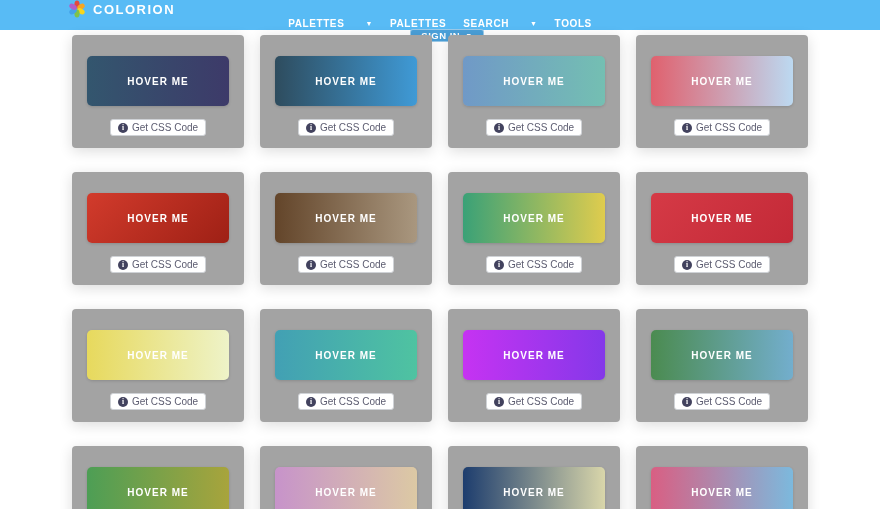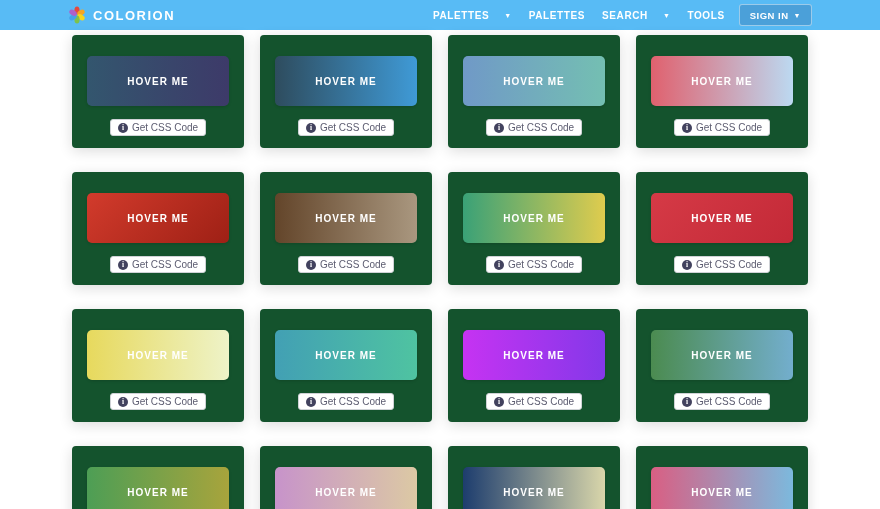--- a/index.html
+++ b/index.html
@@ -6,30 +6,30 @@
   html,body { margin:0; padding:0; }
   body {
     width:880px; height:509px; overflow:hidden;
     background:#ffffff;
     font-family:"Liberation Sans", sans-serif;
   }
 
   
   .topbar { height:30px; width:100%; }
   .topbar-inner {
-    height:100%; display:flex; align-items:center; padding:0 68px;
+    height:100%; display:flex; align-items:center; padding:0 68px;flex-direction:column;
   }
   .brand { display:flex; align-items:center; gap:7px; margin-right:auto; cursor:pointer; }
   .brand-name {
     color:#fff; font-weight:bold; font-size:13px; letter-spacing:1.5px;
   }
   .nav { display:flex; align-items:center; gap:17px; }
   .nav-item {
     color:#fff; font-weight:bold; font-size:10px; letter-spacing:.6px;
-    cursor:pointer; display:flex; align-items:center; gap:15px; white-space:nowrap;
+    cursor:pointer; display:flex; align-items:center; gap:21px; white-space:nowrap;
   }
   .caret { font-size:7px; line-height:1; }
 
   .fb-widget { display:flex; align-items:center; gap:4px; margin-left:18px; }
   .fb-pill {
     display:flex; align-items:center; gap:4px;
     border-radius:3px; padding:0 6px; height:17px;
     color:#fff; font-size:9px; font-weight:bold; cursor:pointer; white-space:nowrap;
   }
   .fb-count { padding-left:5px; margin-left:1px; border-left:1px solid rgba(255,255,255,.35); font-weight:normal; }
@@ -40,21 +40,21 @@
     color:#fff; font-size:9.5px; font-weight:bold; letter-spacing:.5px; cursor:pointer; white-space:nowrap;
   }
 
   
   .grid {
     width:736px; margin:5px auto 0;
     display:grid; grid-template-columns:repeat(4,172px);
     column-gap:16px; row-gap:24px;
   }
   .card {
-    background:#14532d; border-radius:4px;
+    background:#a3a3a3; border-radius:4px;
     box-shadow:0 3px 14px rgba(0,0,0,.14);
     padding:21px 15px 12px; text-align:center;
   }
   .swatch {
     height:50px; border-radius:5px; cursor:pointer;
     display:flex; align-items:center; justify-content:center;
     box-shadow:0 1px 3px rgba(0,0,0,.15);
   }
   .swatch-label {
     color:#fff; font-size:10px; font-weight:bold; letter-spacing:1px;

